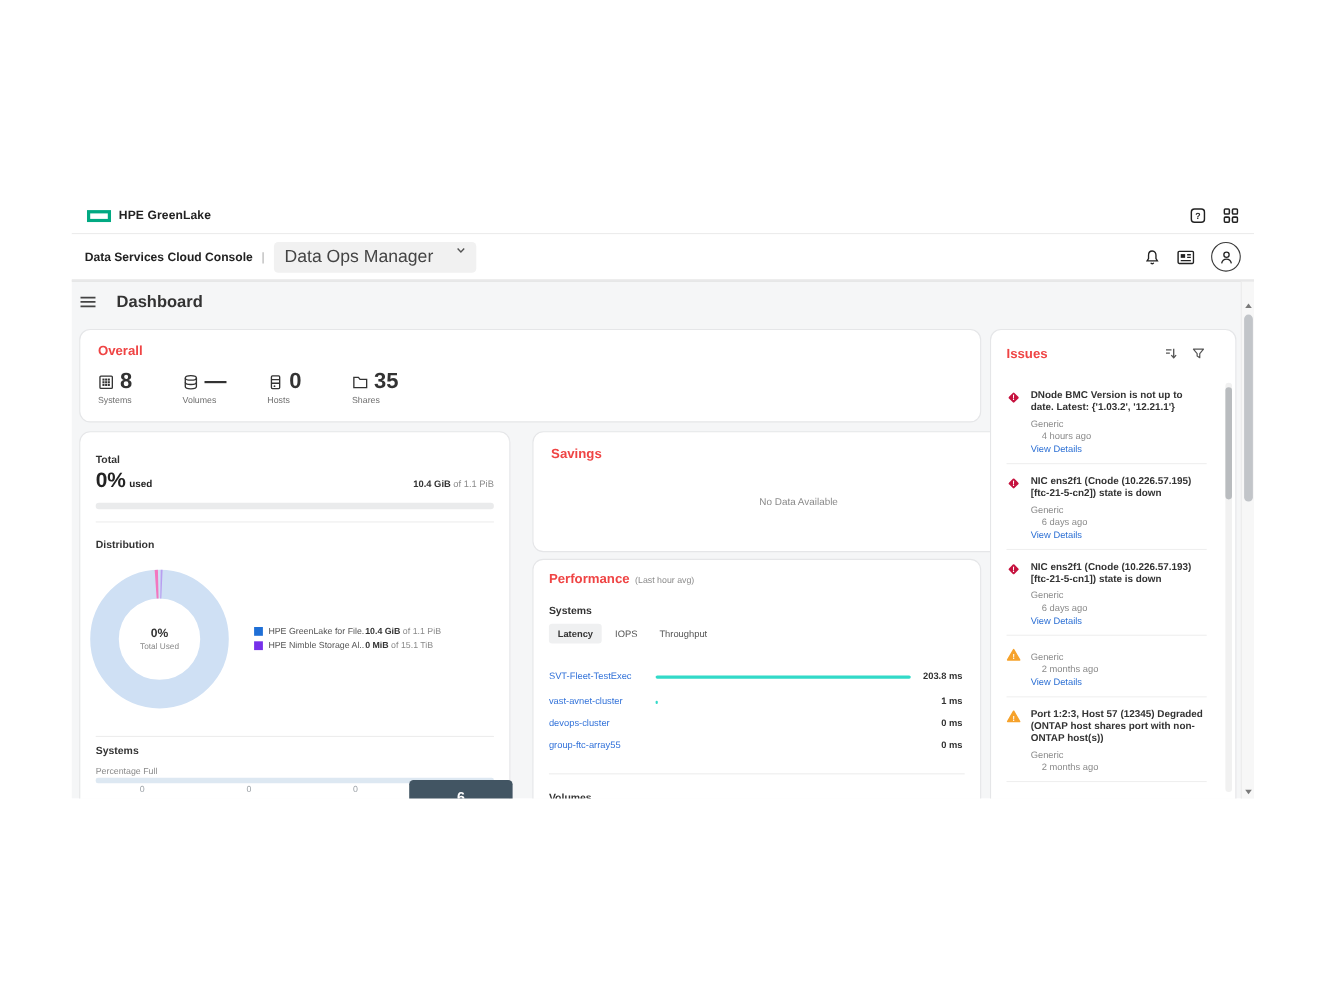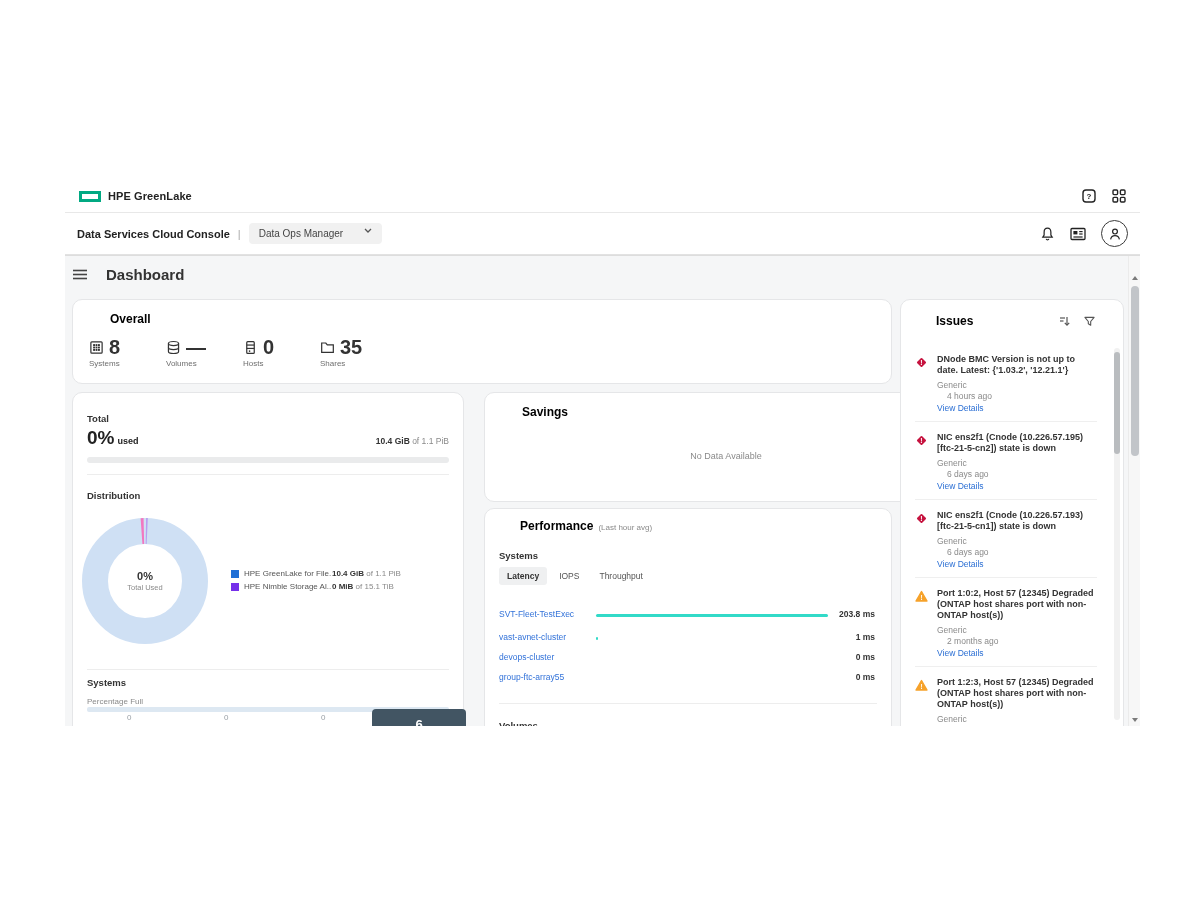--- a/index.html
+++ b/index.html
@@ -7,32 +7,32 @@
   .app { position:absolute; left:65px; top:180px; width:1075px; height:546px; overflow:hidden; background:#fff; }
 
   
   .hdr1 { position:absolute; top:0; left:0; right:0; height:33px; background:#fff; border-bottom:1px solid #e8e8e8; display:flex; align-items:center; padding:0 14px; }
   .brand { display:flex; align-items:center; gap:7px; }
   .brand-name { font-size:11px; font-weight:bold; color:#222; letter-spacing:.1px; }
   .hdr1-icons { margin-left:auto; display:flex; align-items:center; gap:16px; }
   .hdr2 { position:absolute; top:33px; left:0; right:0; height:42px; background:#fff; border-bottom:1px solid #e2e2e2; display:flex; align-items:center; padding:0 12px; }
   .console-title { font-size:11px; font-weight:bold; color:#222; }
   .sep { color:#aaa; font-size:11px; margin:0 8px; }
-  .app-select { display:flex; align-items:flex-start; gap:21px; background:#f1f1f1; border-radius:4px; padding:5px 10px; font-size:10px; color:#444; cursor:pointer; }
+  .app-select { display:flex; align-items:flex-start; gap:21px; background:#f1f1f1; border-radius:4px; padding:5px 10px; font-size:16px; color:#444; cursor:pointer; }
   .hdr2-icons { margin-left:auto; display:flex; align-items:center; gap:15px; }
   .avatar { width:27px; height:27px; border:1.6px solid #3a3a3a; border-radius:50%; display:flex; align-items:center; justify-content:center; background:#fff; }
   .icon-btn { display:flex; align-items:center; justify-content:center; cursor:pointer; }
 
   
   .main { position:absolute; top:75px; left:0; width:1075px; height:471px; background:#f5f6f7; border-top:1px solid #ddd; }
   .page-bar { position:absolute; top:10px; left:8px; display:flex; align-items:center; gap:19px; }
   .page-title { font-size:15px; font-weight:bold; color:#333; }
 
   .card { position:absolute; background:#fff; border:1px solid #e5e6e8; border-radius:10px; }
-  .card-title { font-size:12px; font-weight:bold; color:#000000;margin-left:21px; }
+  .card-title { font-size:12px; font-weight:bold; color:#ef4444; }
 
   
   #overall { left:7px; top:43px; width:820px; height:85px; padding:12px 16px; }
   .stats-row { display:flex; margin-top:11px; }
   .stat { width:77px; }
   .stat-top { display:flex; align-items:center; gap:5px; }
   .stat-value { font-size:20px; font-weight:bold; color:#333; line-height:20px; }
   .stat-label { font-size:8px; color:#6f6f6f; margin-top:2px; }
 
   
@@ -406,21 +406,20 @@
           <div class="issue-time">6 days ago</div>
           <div class="issue-link">View Details</div>
         </div>
         <div class="issue">
           <span class="issue-ico">
             <svg width="13" height="13" viewBox="0 0 13 13">
                 <path d="M6.5 1.6 L12 11 H1 Z" fill="#F6A22B" stroke="#F6A22B" stroke-width="1.4" stroke-linejoin="round"></path>
                 <text x="6.5" y="10" font-size="6.5" font-weight="bold" fill="#fff" text-anchor="middle" font-family="Liberation Sans, sans-serif">!</text>
               </svg>
           </span>
-          <div class="issue-title">Port 1:0:2, Host 57 (12345) Degraded (ONTAP host shares port with non-ONTAP host(s))</div>
           <div class="issue-cat">Generic</div>
           <div class="issue-time">2 months ago</div>
           <div class="issue-link">View Details</div>
         </div>
         <div class="issue">
           <span class="issue-ico">
             <svg width="13" height="13" viewBox="0 0 13 13">
                 <path d="M6.5 1.6 L12 11 H1 Z" fill="#F6A22B" stroke="#F6A22B" stroke-width="1.4" stroke-linejoin="round"></path>
                 <text x="6.5" y="10" font-size="6.5" font-weight="bold" fill="#fff" text-anchor="middle" font-family="Liberation Sans, sans-serif">!</text>
               </svg>

